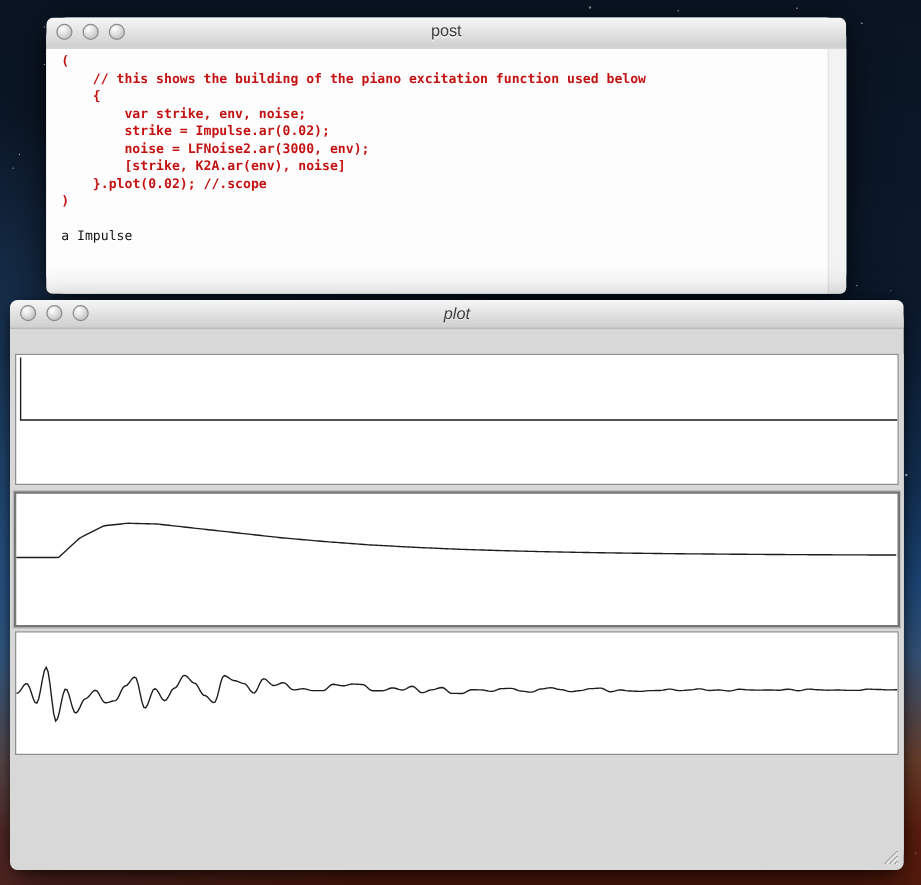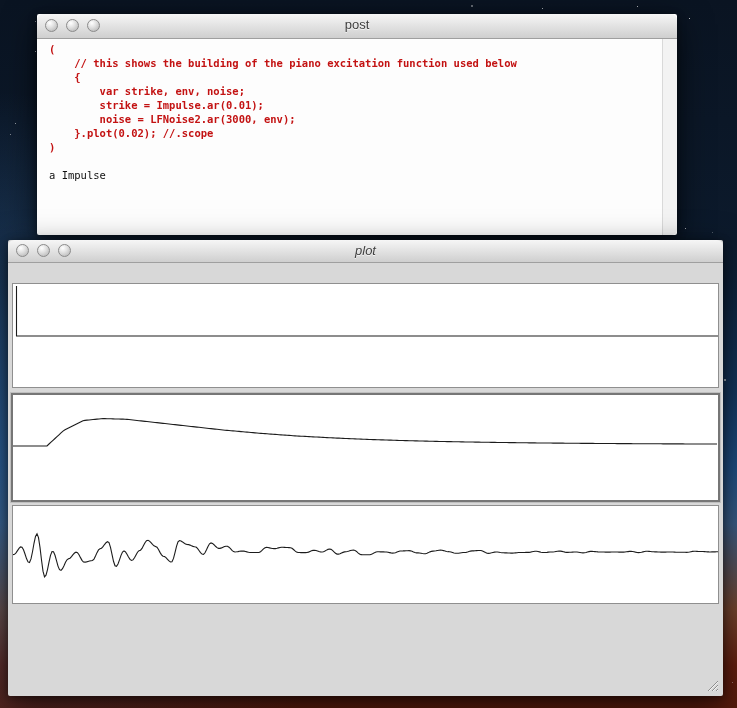--- a/index.html
+++ b/index.html
@@ -4,21 +4,21 @@
 <style>
   html,body{margin:0;padding:0;}
   body{width:737px;height:708px;overflow:hidden;font-family:"Liberation Sans",sans-serif;}
   .desktop{position:relative;width:737px;height:708px;overflow:hidden;
     background:
       radial-gradient(140% 90% at -10% 62%, rgba(62,118,179,.55) 0%, rgba(62,118,179,0) 55%),
       linear-gradient(180deg,#0a1422 0%,#0c1a2c 34%,#14355c 55%,#1f4d82 66%,#3a5c85 74%,#74452f 86%,#641f10 94%,#551a0c 100%);}
   #stars{position:absolute;inset:0;z-index:1;}
   .star{position:absolute;background:#fff;border-radius:50%;}
 
-  .window{position:absolute;border-radius:2px;box-shadow:0 10px 34px rgba(0,0,0,.6),0 2px 8px rgba(0,0,0,.45);}
+  .window{position:absolute;border-radius:16px;box-shadow:0 10px 34px rgba(0,0,0,.6),0 2px 8px rgba(0,0,0,.45);}
   .titlebar{position:relative;height:22px;border-radius:6px 6px 0 0;
     background:linear-gradient(#f6f6f6,#cfcfcf);border-bottom:1px solid #9f9f9f;}
   .titlebar .title{position:absolute;left:0;right:0;top:3px;text-align:center;
     font-size:13px;color:#3f3f3f;text-shadow:0 1px 0 rgba(255,255,255,.7);}
   .traffic{position:absolute;left:8px;top:4px;display:flex;gap:8px;}
   .light{width:13px;height:13px;border-radius:50%;border:1px solid #8b8b8b;box-sizing:border-box;
     background:radial-gradient(circle at 35% 28%,#ffffff 0%,#e2e2e2 40%,#aeaeae 100%);}
 
   
   .post-window{left:37px;top:14px;width:640px;height:221px;background:#fff;z-index:2;}
@@ -151,22 +151,23 @@
         <span class="light"></span>
       </div>
       <div class="title">post</div>
     </header>
     <div class="post-content">
       <div class="code" id="code">
           <div class="code-line red">(</div>
           <div class="code-line red">	// this shows the building of the piano excitation function used below</div>
           <div class="code-line red">	{</div>
           <div class="code-line red">		var strike, env, noise;</div>
-          <div class="code-line red">		strike = Impulse.ar(0.01);</div>
+          <div class="code-line red">		strike = Impulse.ar(0.02);</div>
           <div class="code-line red">		noise = LFNoise2.ar(3000, env);</div>
+          <div class="code-line red">		[strike, K2A.ar(env), noise]</div>
           <div class="code-line red">	}.plot(0.02); //.scope</div>
           <div class="code-line red">)</div>
           <div class="code-line plain"> </div>
           <div class="code-line plain">a Impulse</div>
         </div>
       <div class="scroll-track"></div>
     </div>
   </section>
 
   <section class="window plot-window">

